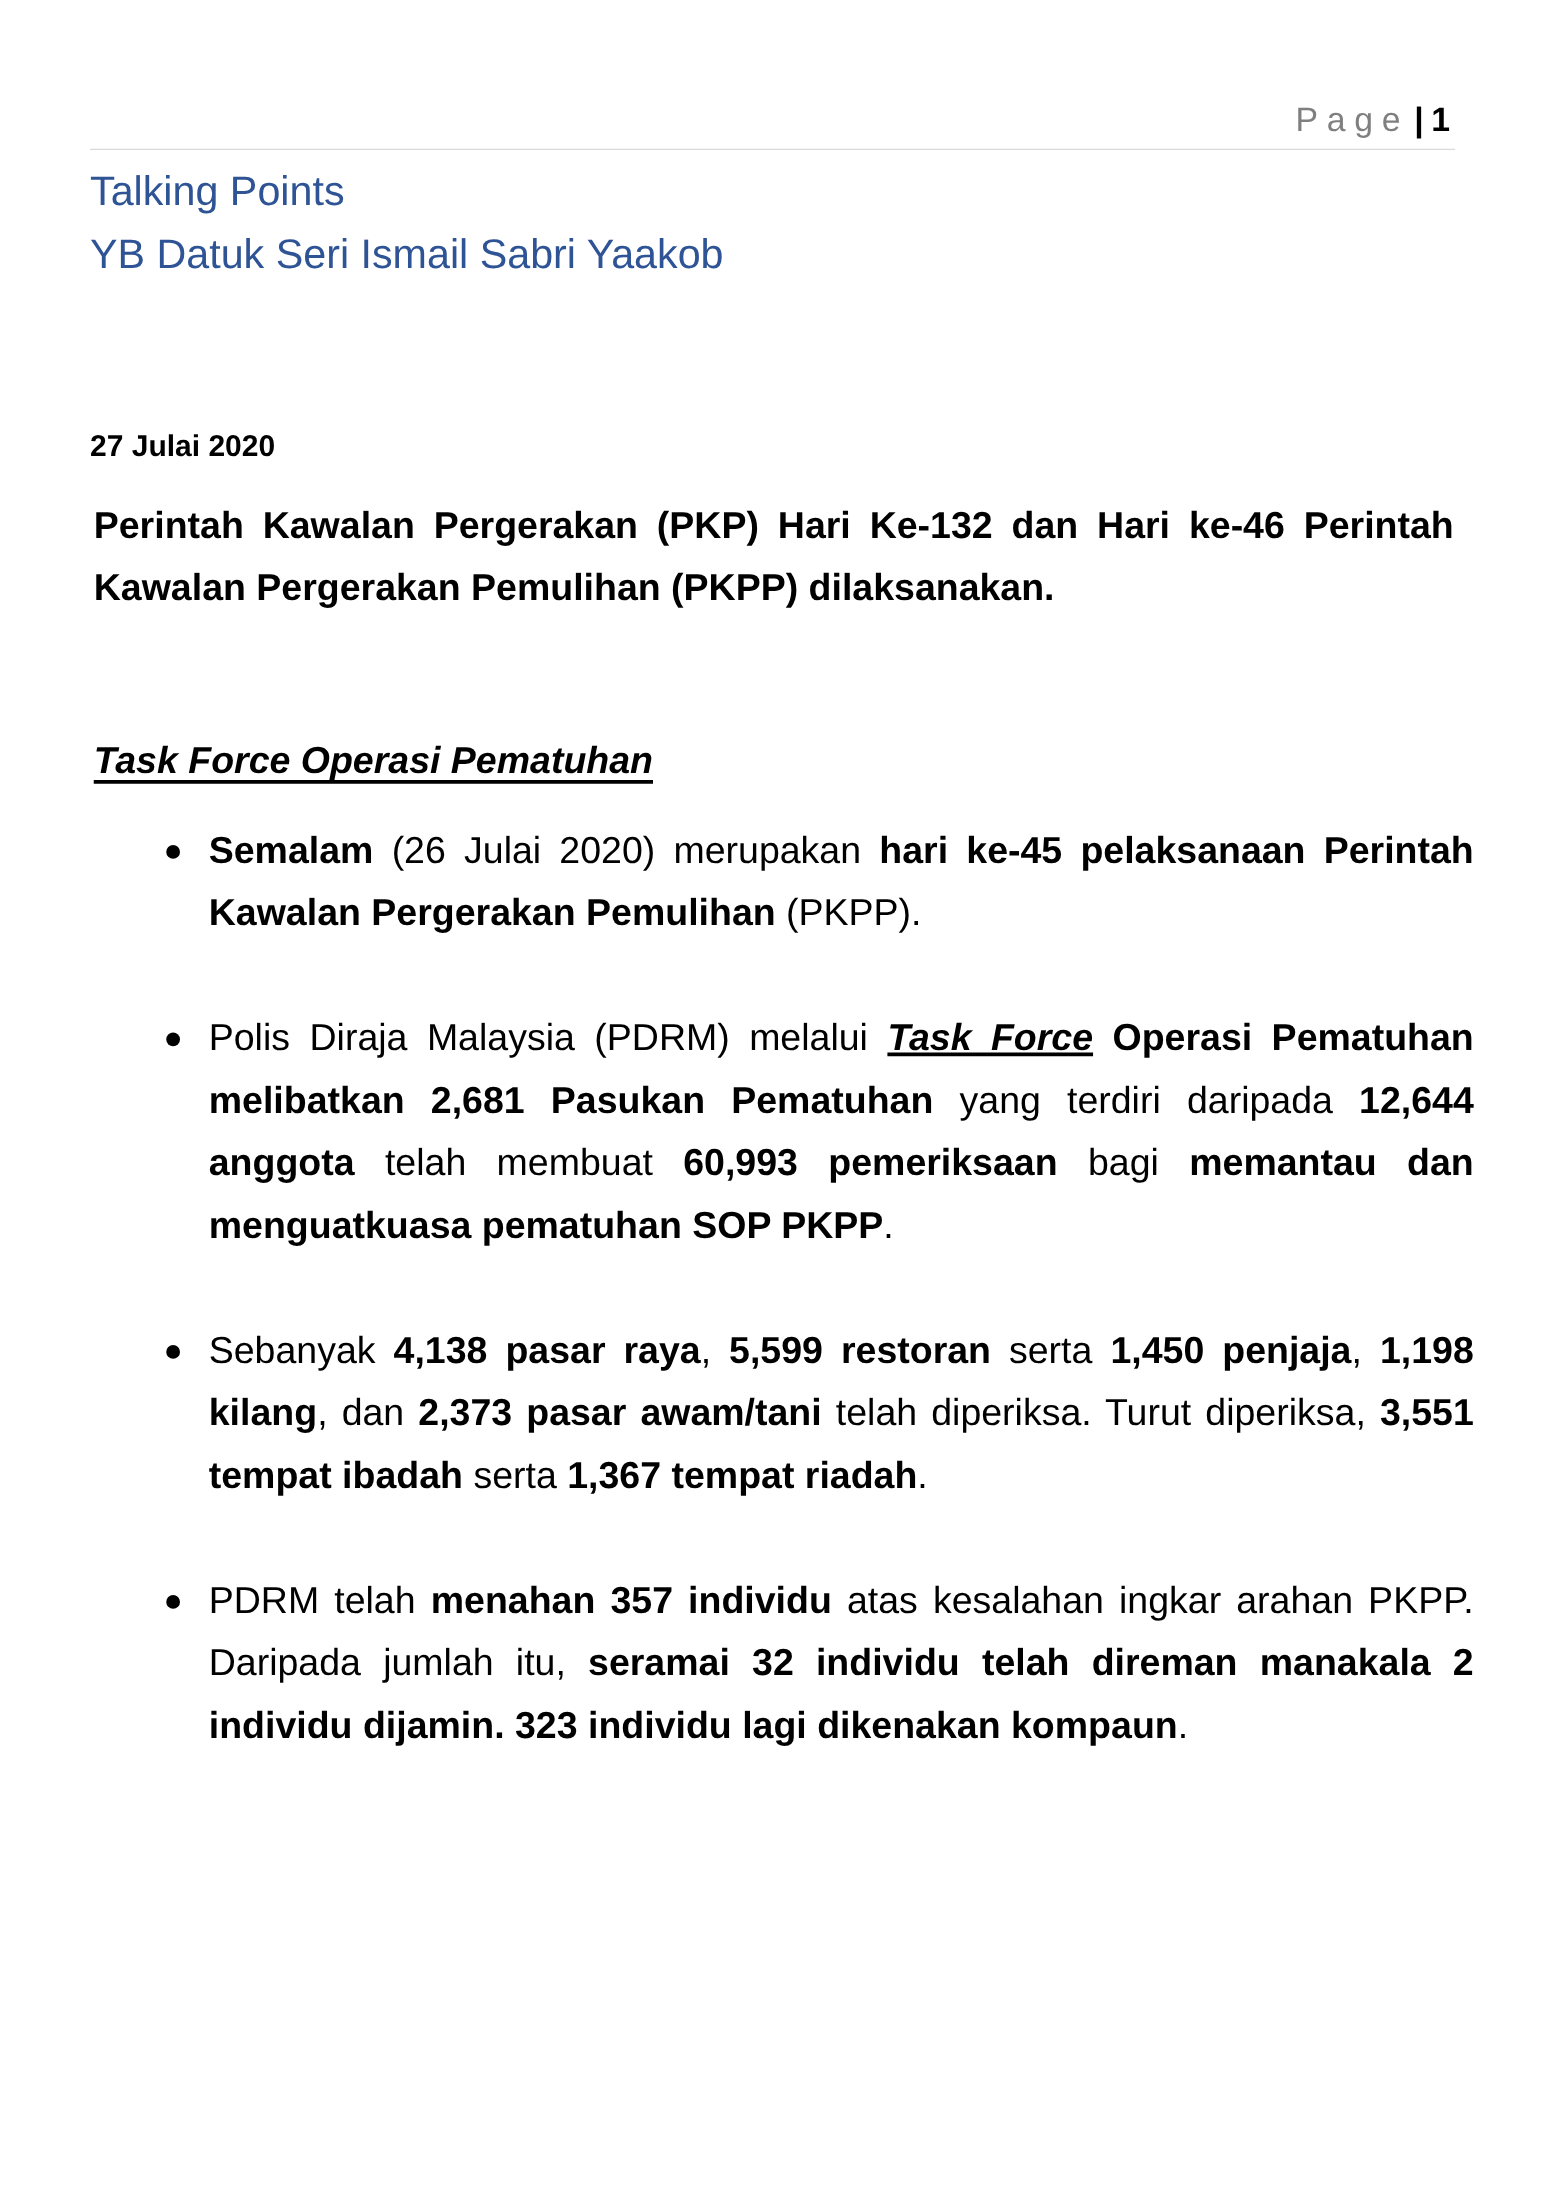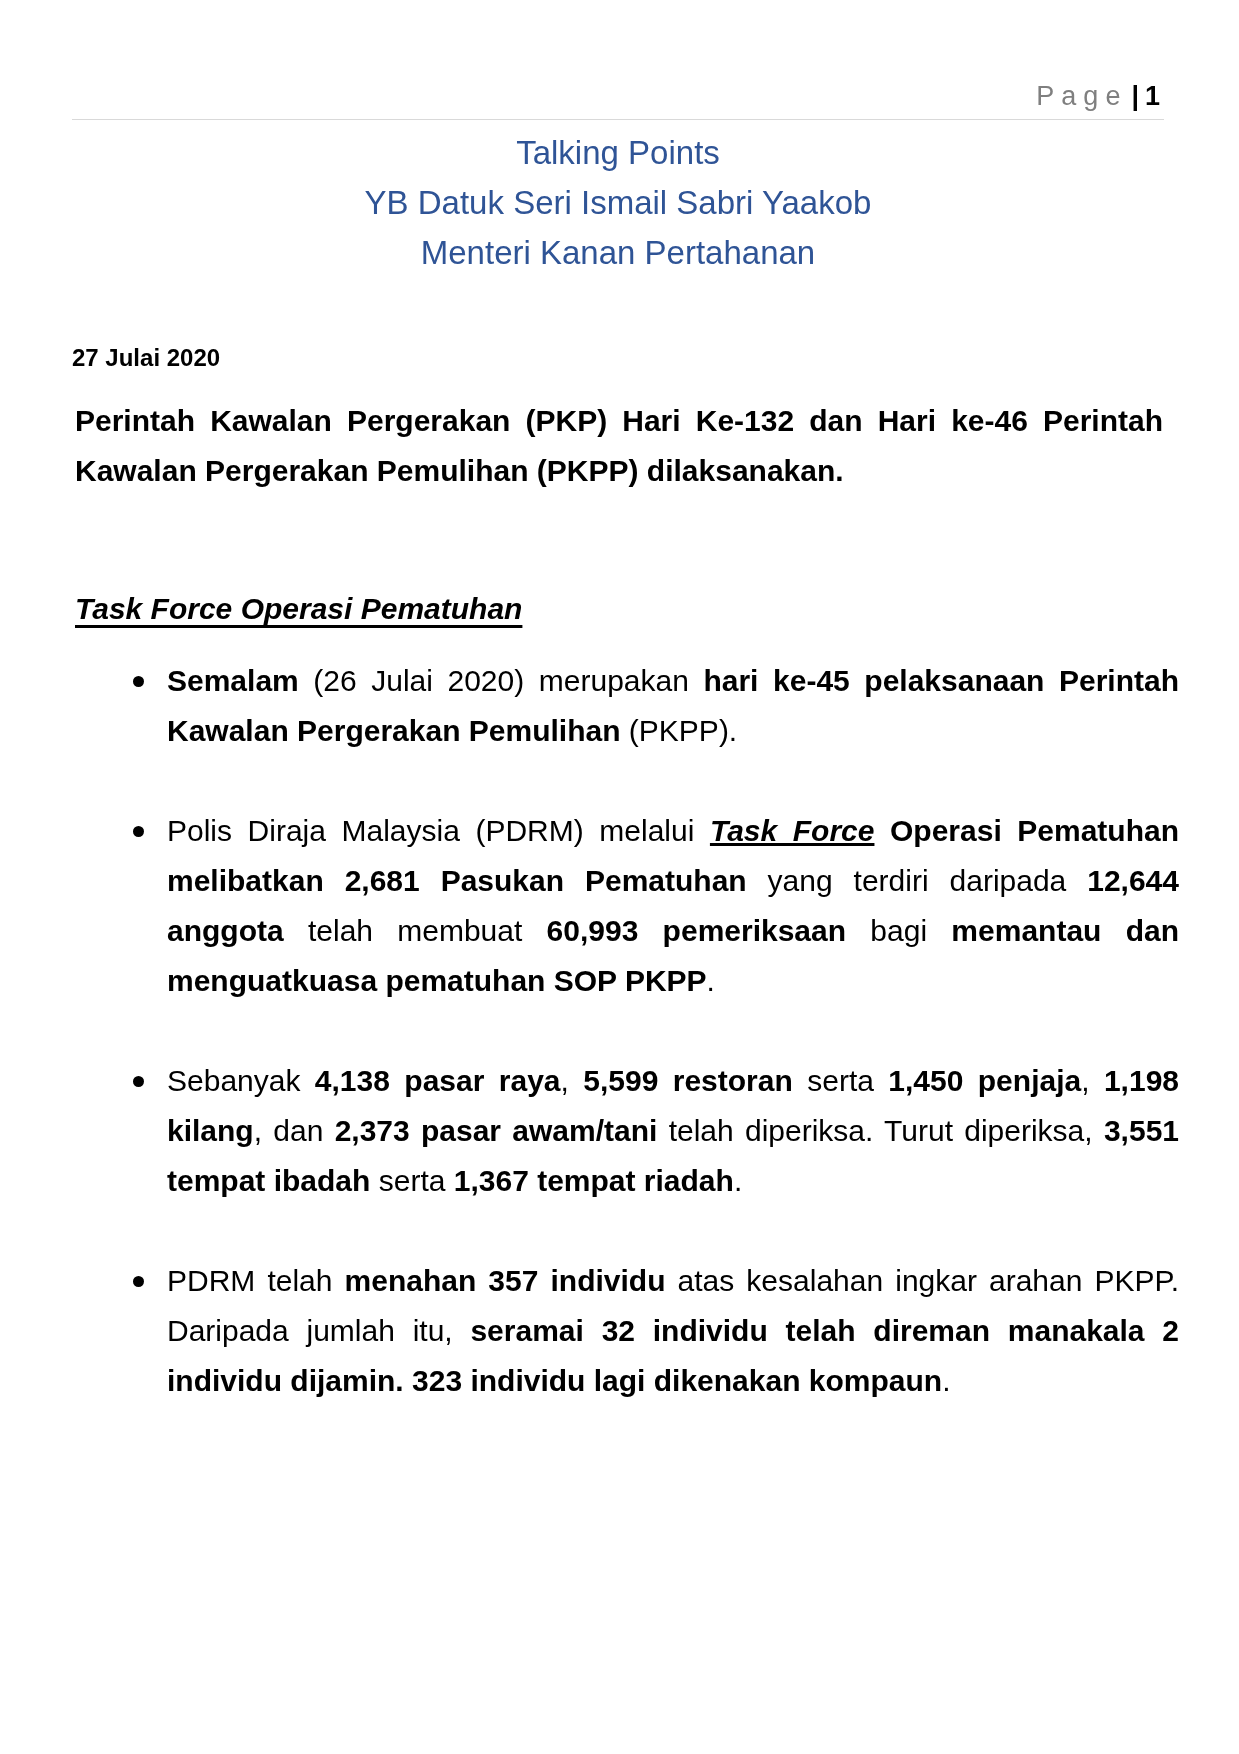--- a/index.html
+++ b/index.html
@@ -4,21 +4,21 @@
 <style>
   html, body { margin: 0; padding: 0; background: #ffffff; }
   body { width: 1239px; height: 1754px; position: relative; overflow: hidden;
          font-family: "Liberation Sans", "DejaVu Sans", sans-serif; color: #000; }
   .page-header { position: absolute; left: 72px; top: 58px; width: 1092px; height: 42px;
                  border-bottom: 1.5px solid #d9d9d9; margin-top: 19px; }
   .page-num { position: absolute; right: 4px; top: 4px; font-size: 27px; }
   .page-word { color: #7f7f7f; letter-spacing: 7px; }
   .page-sep { font-weight: bold; color: #000; margin-left: 4px; }
   .page-n { font-weight: bold; color: #000; margin-left: 6px; }
-  .title-block { position: absolute; left: 72px; width: 1092px; top: 128px; text-align: center;
+  .title-block { position: absolute; left: 72px; width: 1092px; top: 128px; text-align: left;
                  color: #2f5496; font-size: 33px; line-height: 50px; }
   .date { position: absolute; left: 72px; width: 1092px; top: 344px; text-align: left;
           font-weight: bold; font-size: 24px; }
   .headline { position: absolute; left: 75px; width: 1088px; top: 396px; font-weight: bold;
               font-size: 30px; line-height: 50px; text-align: justify; text-align-last: left; }
   .section-title { position: absolute; left: 75px; top: 592px; font-weight: bold; font-size: 30px;
                    text-decoration: underline; text-underline-offset: 6px; font-style: italic; }
   ul.bullets { position: absolute; left: 75px; width: 1088px; top: 640px; margin: 16px; padding: 0;
                list-style: none; }
   ul.bullets li { position: relative; padding-left: 76px; font-size: 30px; line-height: 50px;
@@ -33,21 +33,20 @@
 
 <div class="page-header">
   <div class="page-num">
     <span class="page-word">Page</span><span class="page-sep">|</span><span class="page-n">1</span>
   </div>
 </div>
 
 <div class="title-block">
   <div>Talking Points</div>
   <div>YB Datuk Seri Ismail Sabri Yaakob</div>
-  <div>Menteri Kanan Pertahanan</div>
 </div>
 
 <div class="date">27 Julai 2020</div>
 
 <div class="headline">Perintah Kawalan Pergerakan (PKP) Hari Ke-132 dan Hari ke-46 Perintah Kawalan Pergerakan Pemulihan (PKPP) dilaksanakan.</div>
 
 <div class="section-title">Task Force Operasi Pematuhan</div>
 
 <ul class="bullets">
   <li>

